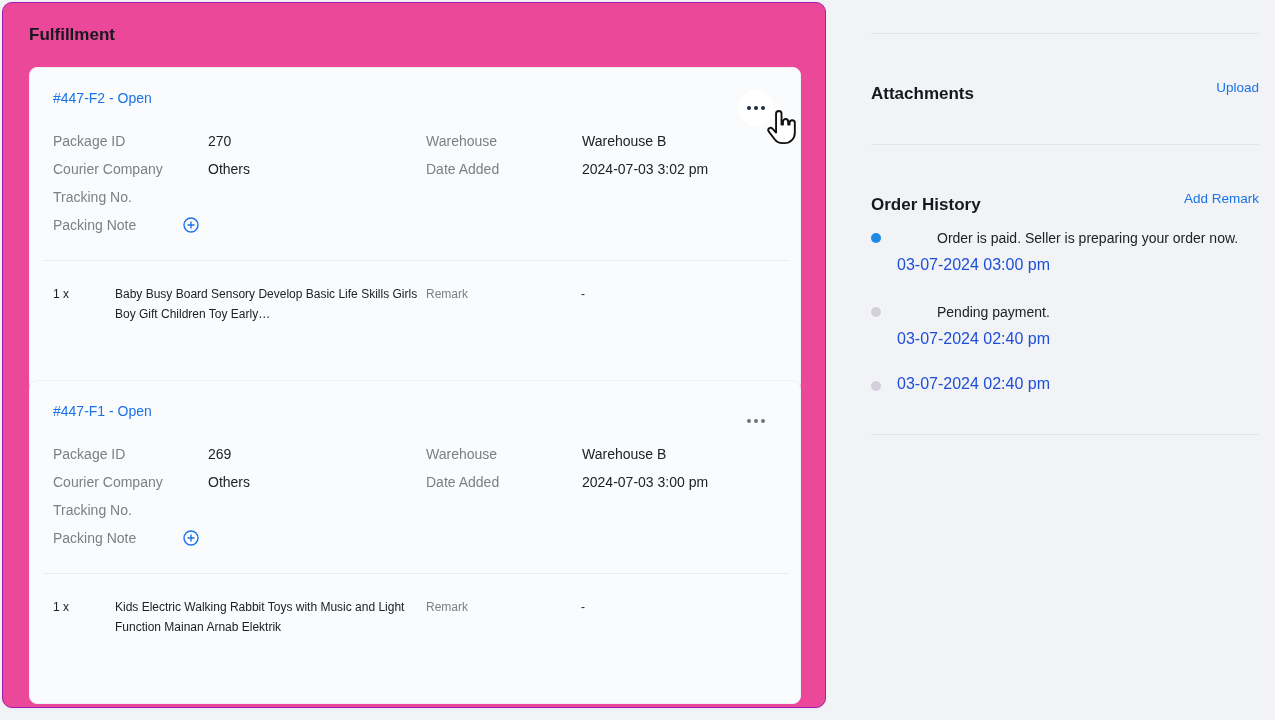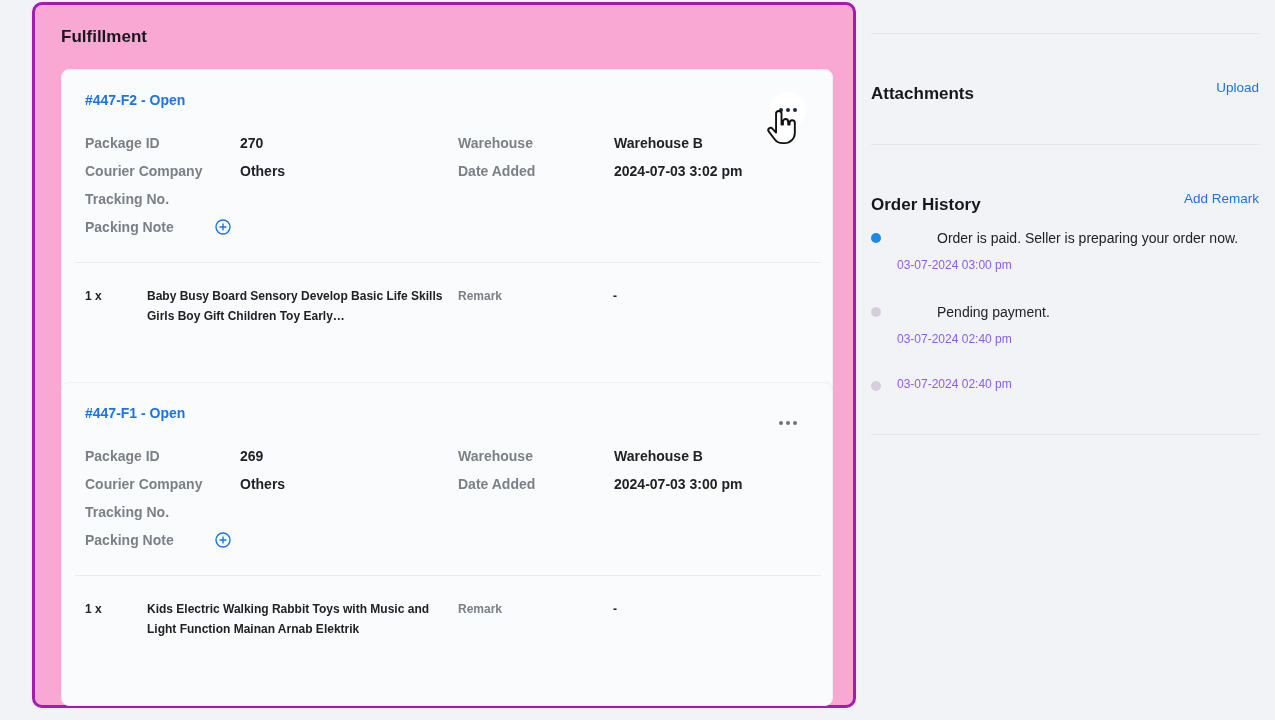--- a/index.html
+++ b/index.html
@@ -8,43 +8,42 @@
     position: relative;
     background: #f1f3f6;
     font-family: "Liberation Sans", sans-serif;
     overflow: hidden;
     color: #202227;
   }
 
   
   .main-panel {
     position: absolute;
-    left: 32px; top: 2px;
+    left: 2px; top: 2px;
     width: 824px; height: 706px;
-    background: #f9a8d4;
-    border: 3px solid #a21caf;
+    background: #ec4899;
+    border: 1px solid #a21caf;
     border-radius: 10px;
     box-shadow: 0 1px 3px rgba(20,30,50,0.04);
   }
   .panel-title {
     position: absolute;
     left: 26px; top: 22px;
     font-size: 17px;
     font-weight: bold;
     color: #15181d;
   }
 
   .ful-card {
     position: absolute;
     left: 26px;
     width: 772px; height: 324px;
     background: #fafbfc;
     border: 1px solid #eef0f3;
     border-radius: 8px;
-    font-weight: bold;
   }
   .ful-card.card-0 { top: 64px; }
   .ful-card.card-1 { top: 377px; }
 
   .pkg-link {
     position: absolute;
     left: 23px; top: 22px;
     font-size: 14px;
     color: #1a73e8;
     text-decoration: none;
@@ -137,21 +136,21 @@
   .tl-event { position: relative; padding-left: 26px; margin-bottom: 29px; }
   .tl-dot {
     position: absolute;
     left: 0; top: 5px;
     width: 10px; height: 10px;
     border-radius: 50%;
     background: #d5cfdc;
   }
   .tl-event.active .tl-dot { background: #1e88e5; }
   .tl-text { font-size: 14px; line-height: 20px; color: #202227; margin-left: 40px; }
-  .tl-time { font-size: 12px; line-height: 16px; color: #8b5cf6; margin-top: 9px; }
+  .tl-time { font-size: 16px; line-height: 16px; color: #1d4ed8; margin-top: 9px; }
 
   
   .cursor {
     position: absolute;
     left: 763px; top: 108px;
     width: 38px; height: 42px;
     z-index: 20;
     pointer-events: none;
   }
 </style>

